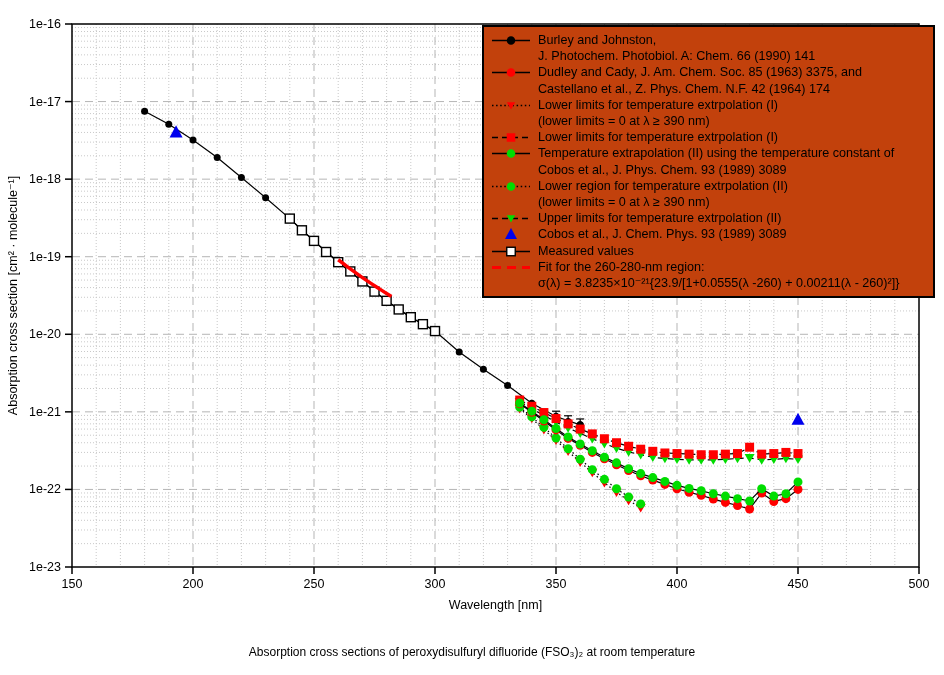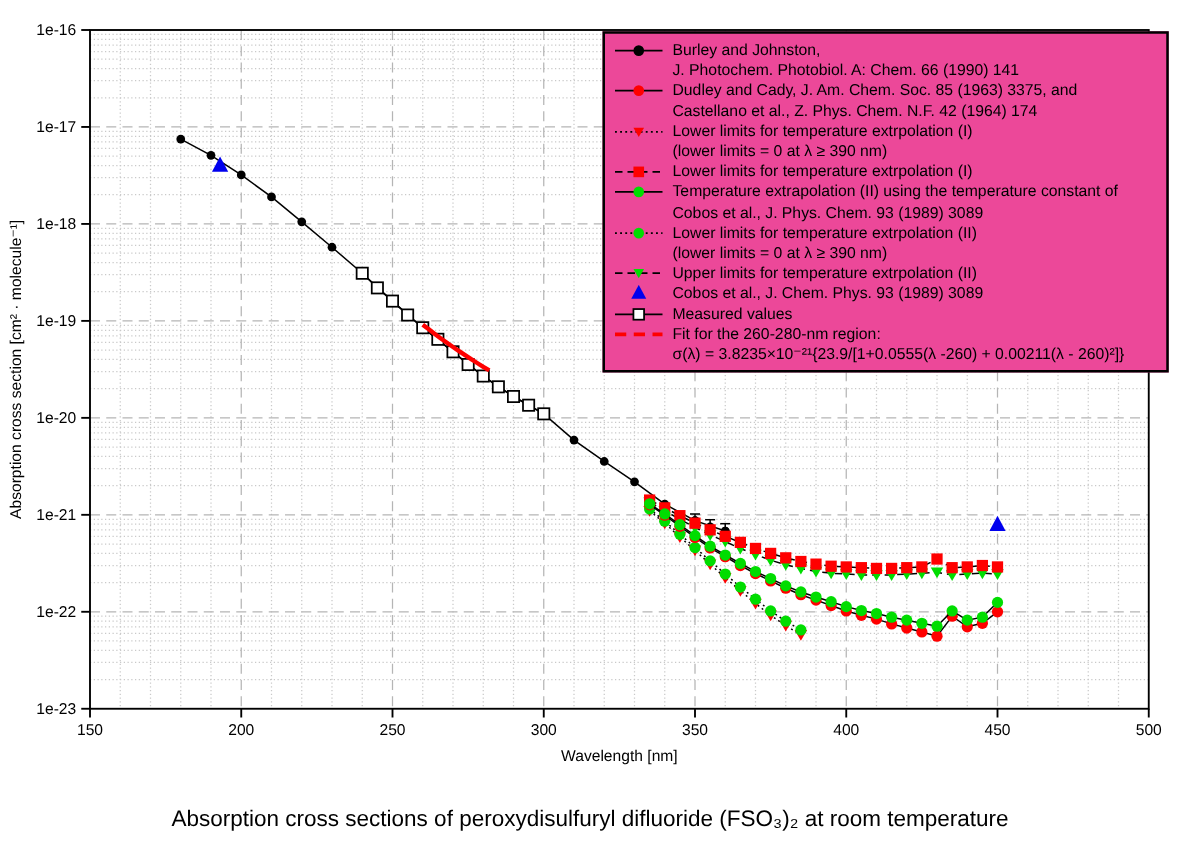--- a/index.html
+++ b/index.html
@@ -1,24 +1,24 @@
 <!DOCTYPE html>
 <html><head>
 <meta charset="utf-8">
 <style>
   html,body{margin:0;padding:0;background:#fff;}
   .stage{position:relative;width:944px;height:675px;background:#ffffff;overflow:hidden;
          font-family:"Liberation Sans","DejaVu Sans",sans-serif;color:#000;}
   #chart-svg{position:absolute;left:0;top:0;}
   #legend{position:absolute;left:482px;top:25px;width:453px;box-sizing:border-box;
-          background:#ec4899;border:2px solid #000;padding:5px 4px 5px 7px;}
+          background:#c2410c;border:2px solid #000;padding:5px 4px 5px 7px;}
   .legend-item{display:flex;align-items:flex-start;}
   .legend-glyph{flex:0 0 40px;margin-right:7px;margin-top:2px;}
   .legend-text{font-size:12.6px;line-height:16.2px;white-space:nowrap;}
-  .caption{position:absolute;left:0;top:645px;width:944px;text-align:center;font-size:18px;}
+  .caption{position:absolute;left:0;top:645px;width:944px;text-align:center;font-size:12px;}
   svg text{fill:#000;}
 </style>
 </head>
 <body>
 
 <div class="stage">
   <svg id="chart-svg" width="944" height="630">
       <rect x="0" y="0" width="944" height="630" fill="#ffffff"></rect>
       <g>
         <line x1="96.2" y1="24" x2="96.2" y2="567" stroke="#c9c9c9" stroke-width="1" stroke-dasharray="1 2"></line>
@@ -414,21 +414,21 @@
         </div>
       </div>
       <div class="legend-item">
         <svg width="40" height="13" class="legend-glyph">
           <line x1="1" x2="39" y1="6.5" y2="6.5" stroke="#000000" stroke-width="1.3" stroke-dasharray="1.5 2.6"></line>
           <g>
             <circle cx="20" cy="6.5" r="4.25" fill="#00dd00"></circle>
           </g>
         </svg>
         <div class="legend-text">
-          <div>Lower limits for temperature extrpolation (II)</div>
+          <div>Lower region for temperature extrpolation (II)</div>
           <div>(lower limits = 0 at λ ≥ 390 nm)</div>
         </div>
       </div>
       <div class="legend-item">
         <svg width="40" height="13" class="legend-glyph">
           <line x1="1" x2="39" y1="6.5" y2="6.5" stroke="#000000" stroke-width="1.3" stroke-dasharray="6 4"></line>
           <g>
             <polygon points="15.75,3.27 24.25,3.27 20,10.58" fill="#00dd00"></polygon>
           </g>
         </svg>

